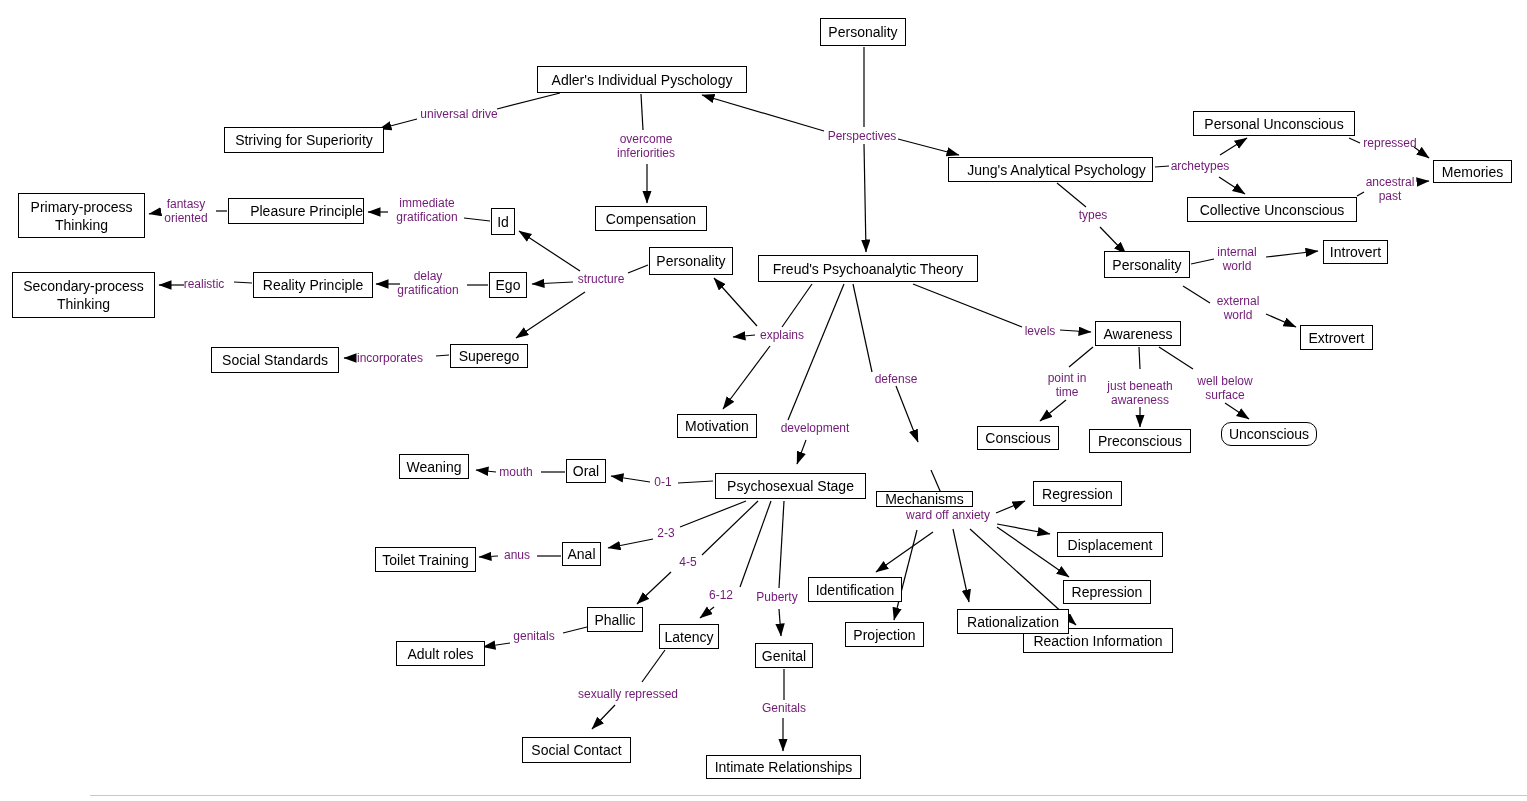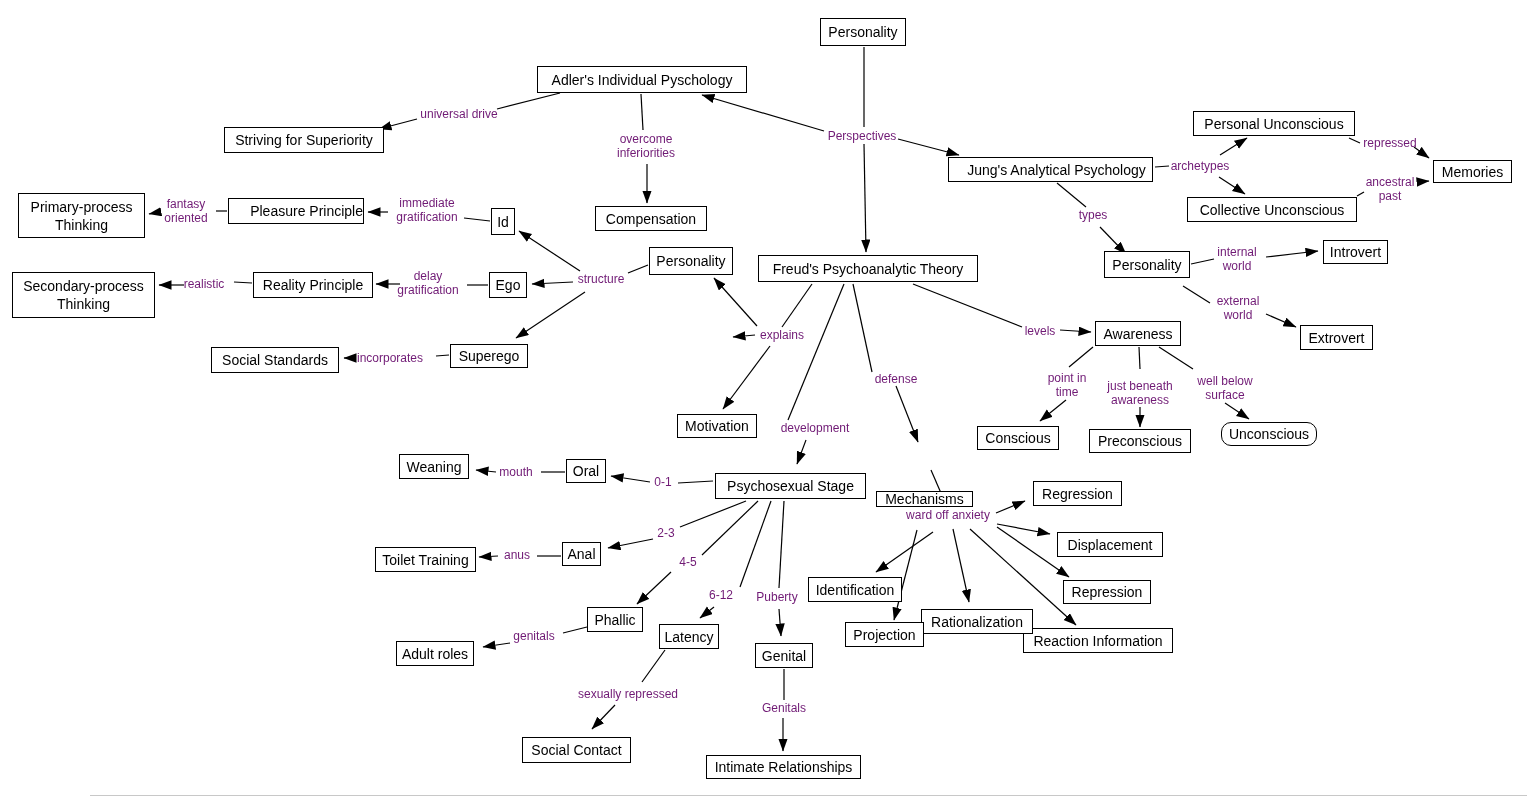--- a/index.html
+++ b/index.html
@@ -259,21 +259,21 @@
     </div>
     <div class="node" style="left: 808px; top: 577px; width: 94px; height: 25px;">
       <span>Identification</span>
     </div>
     <div class="node" style="left: 1063px; top: 580px; width: 88px; height: 24px;">
       <span>Repression</span>
     </div>
     <div class="node" style="left: 1023px; top: 628px; width: 150px; height: 25px;">
       <span>Reaction Information</span>
     </div>
-    <div class="node" style="left: 921px; top: 609px; width: 112px; height: 25px;">
+    <div class="node" style="left: 957px; top: 609px; width: 112px; height: 25px;">
       <span>Rationalization</span>
     </div>
     <div class="node" style="left: 845px; top: 622px; width: 79px; height: 25px;">
       <span>Projection</span>
     </div>
     <div class="node" style="left: 715px; top: 473px; width: 151px; height: 26px;">
       <span>Psychosexual Stage</span>
     </div>
     <div class="node" style="left: 566px; top: 459px; width: 40px; height: 24px; justify-content: center;">
       <span>Oral</span>
@@ -283,21 +283,21 @@
     </div>
     <div class="node" style="left: 562px; top: 542px; width: 39px; height: 24px;">
       <span>Anal</span>
     </div>
     <div class="node" style="left: 375px; top: 547px; width: 101px; height: 25px;">
       <span>Toilet Training</span>
     </div>
     <div class="node" style="left: 587px; top: 607px; width: 56px; height: 25px;">
       <span>Phallic</span>
     </div>
-    <div class="node" style="left: 396px; top: 641px; width: 78px; height: 25px;">
+    <div class="node" style="left: 396px; top: 641px; width: 89px; height: 25px;">
       <span>Adult roles</span>
     </div>
     <div class="node" style="left: 659px; top: 624px; width: 60px; height: 25px;">
       <span>Latency</span>
     </div>
     <div class="node" style="left: 755px; top: 643px; width: 58px; height: 25px;">
       <span>Genital</span>
     </div>
     <div class="node" style="left: 522px; top: 737px; width: 109px; height: 26px;">
       <span>Social Contact</span>

